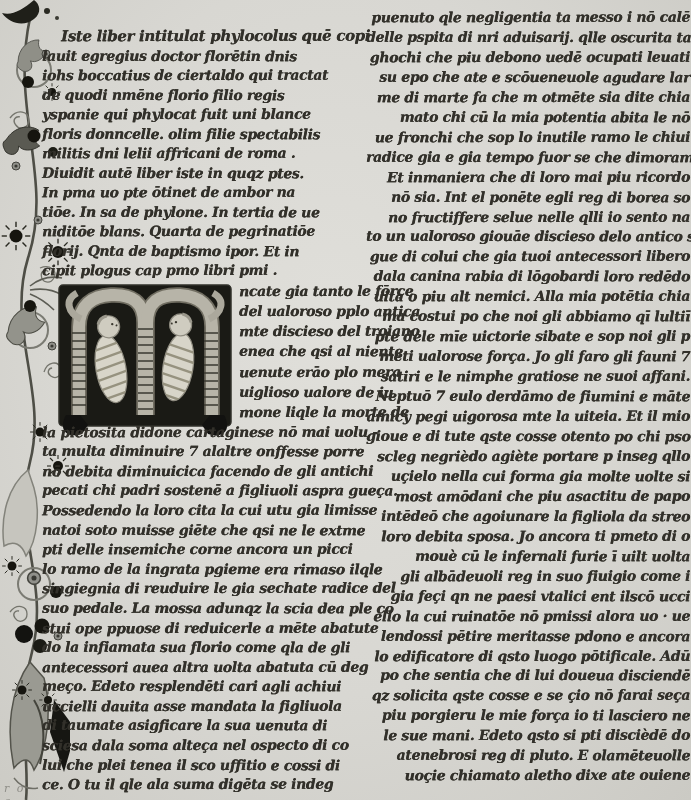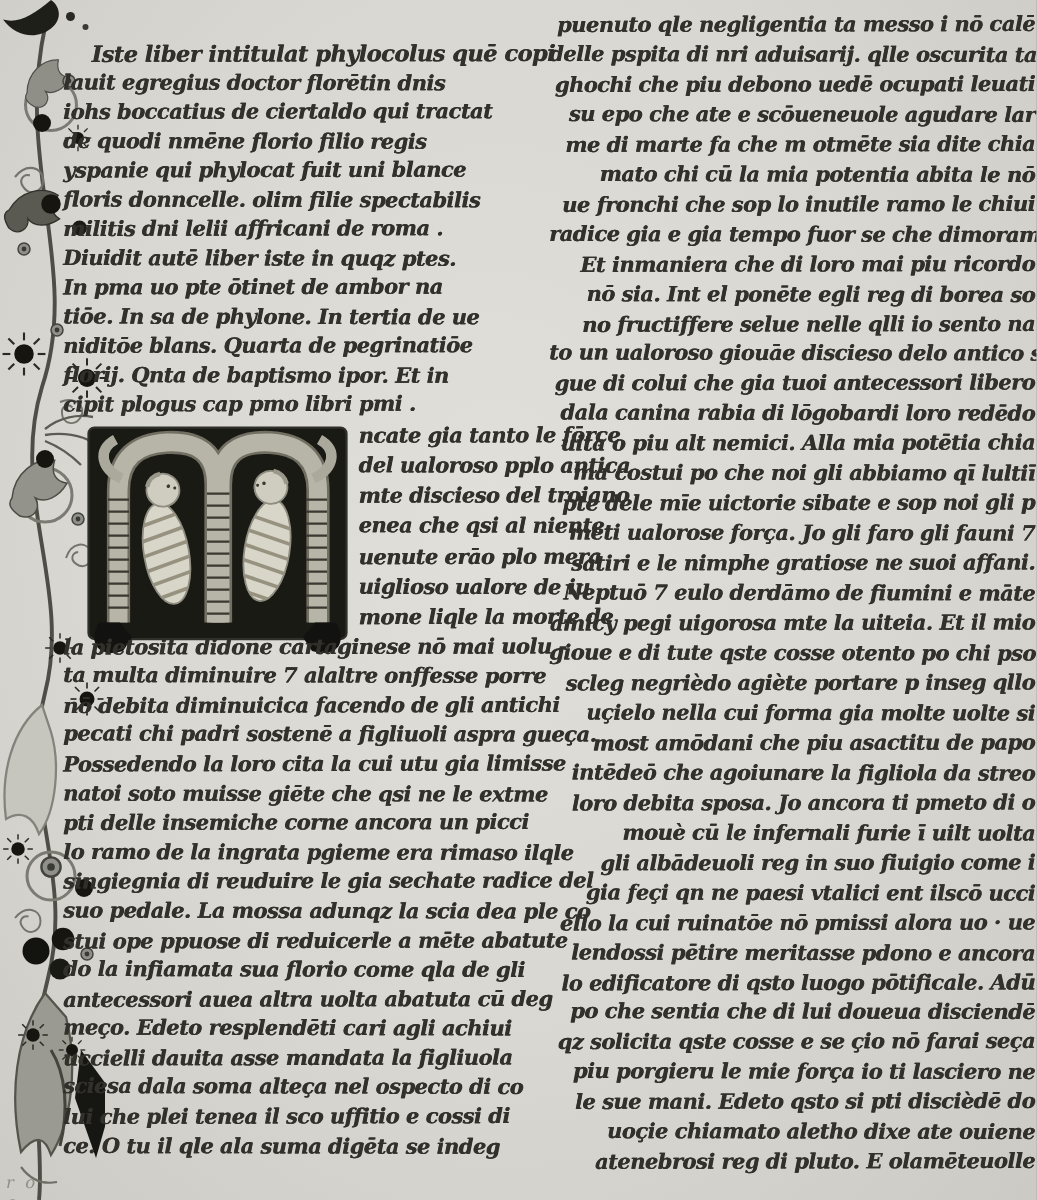--- a/index.html
+++ b/index.html
@@ -220,20 +220,21 @@
           <div class="line">natoi soto muisse giēte che qsi ne le extme</div>
           <div class="line">pti delle insemiche corne ancora un picci</div>
           <div class="line">lo ramo de la ingrata pgieme era rimaso ilqle</div>
           <div class="line">singiegnia di reuduire le gia sechate radice del</div>
           <div class="line">suo pedale. La mossa adunqz la scia dea ple co</div>
           <div class="line">stui ope ppuose di reduicerle a mēte abatute</div>
           <div class="line">do la infiamata sua florio come qla de gli</div>
           <div class="line">antecessori auea altra uolta abatuta cū deg</div>
           <div class="line">meço. Edeto resplendēti cari agli achiui</div>
           <div class="line">uccielli dauita asse mandata la figliuola</div>
+          <div class="line">di taumate asigficare la sua uenuta di</div>
           <div class="line">sciesa dala soma alteça nel ospecto di co</div>
           <div class="line">lui che plei tenea il sco uffitio e cossi di</div>
           <div class="line">ce. O tu il qle ala suma digēta se indeg</div>
         </div>
     </div>
   </div>
 
   <div class="col-right">
     <div class="lines">
         <div class="line">puenuto qle negligentia ta messo i nō calē</div>
@@ -266,19 +267,19 @@
         <div class="line">mouè cū le infernali furie ī uilt uolta</div>
         <div class="line">gli albādeuoli reg in suo fiuigio come i</div>
         <div class="line">gia feçi qn ne paesi vtalici ent ilscō ucci</div>
         <div class="line">ello la cui ruinatōe nō pmissi alora uo · ue</div>
         <div class="line">lendossi pētire meritasse pdono e ancora</div>
         <div class="line">lo edificatore di qsto luogo pōtificale. Adū</div>
         <div class="line">po che sentia che di lui doueua disciendē</div>
         <div class="line">qz solicita qste cosse e se çio nō farai seça</div>
         <div class="line">piu porgieru le mie força io ti lasciero ne</div>
         <div class="line">le sue mani. Edeto qsto si pti discièdē do</div>
+        <div class="line">atenebrosi reg di pluto. E olamēteuolle</div>
         <div class="line">uoçie chiamato aletho dixe ate ouiene</div>
-        <div class="line">atenebrosi reg di pluto. E olamēteuolle</div>
       </div>
   </div>
 
   <div class="smudge">r o a</div>
 </div>
 
 </body></html>

